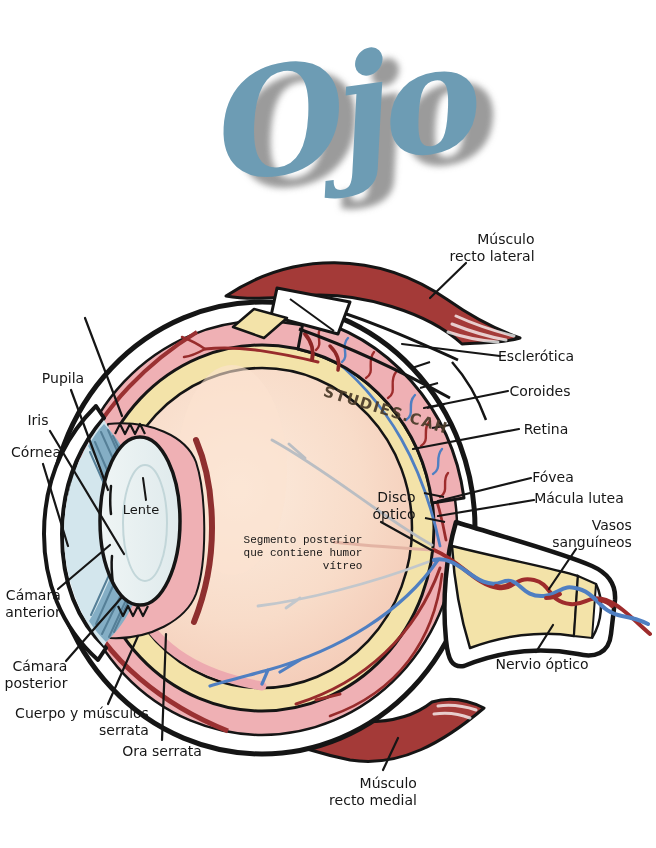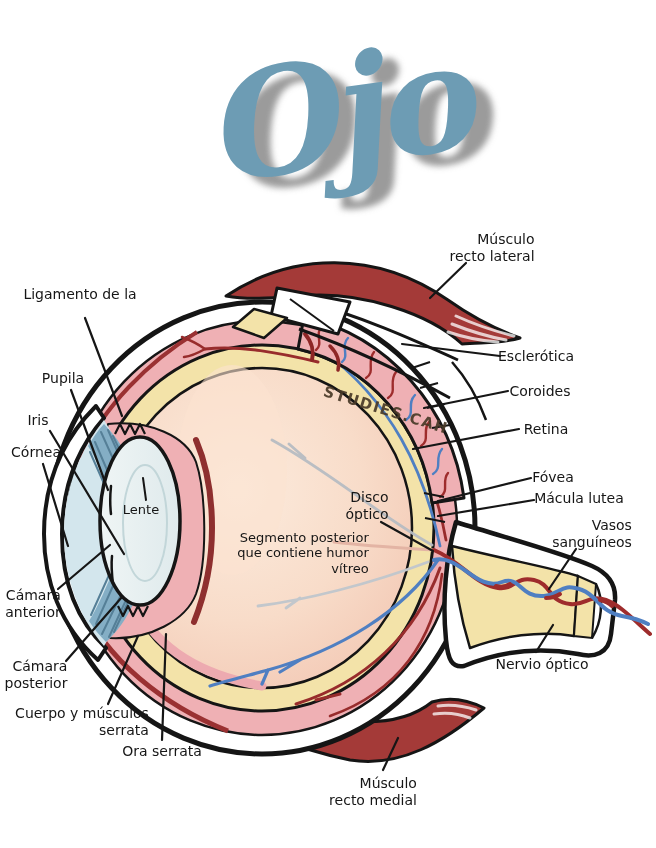--- a/index.html
+++ b/index.html
@@ -5,21 +5,21 @@
   html,body{margin:0;padding:0;background:#fff;}
   .stage{position:relative;width:656px;height:848px;background:#ffffff;overflow:hidden;
          font-family:"DejaVu Sans",sans-serif;}
   .stage svg{position:absolute;left:0;top:0;}
   .title{position:absolute;left:345px;top:112px;transform:translate(-50%,-50%) rotate(-8deg);
          font-family:"DejaVu Serif",serif;font-style:italic;font-weight:bold;
          font-size:148px;color:#6d9cb4;letter-spacing:-8px;
          text-shadow:15px 13px 6px rgba(130,130,130,.8);white-space:nowrap;}
   .lbl{position:absolute;transform:translate(-50%,-50%);text-align:right;
        color:#161616;font-size:14px;line-height:1.18;white-space:nowrap;}
-  .lbl.small{font-size:13px;}
+  .lbl.small{font-size:11px;font-family:Liberation Mono, monospace;}
   .lbl.tiny{font-size:13px;margin-top:44px;}
   .watermark{position:absolute;left:386px;top:410px;transform:translate(-50%,-50%) rotate(17deg);
        font-weight:bold;font-size:15px;letter-spacing:1.5px;color:#493a28;opacity:.92;white-space:nowrap;}
 </style>
 </head>
 <body>
 
 <div class="stage">
 
 <svg width="656" height="848" viewBox="0 0 656 848">
@@ -169,21 +169,20 @@
     <line x1="536" y1="652" x2="553" y2="625"></line>
     <line x1="383" y1="770" x2="398" y2="738"></line>
     <line x1="381" y1="522" x2="433" y2="551"></line>
   </g>
 </svg>
 
 <div class="title">Ojo</div>
 <div class="watermark">STUDIES.CAH</div>
 
 <div class="lbl" style="left:80px;top:294px">
-  <div>Ligamento de la</div>
 </div>
 <div class="lbl" style="left:63px;top:378px">Pupila</div>
 <div class="lbl" style="left:38px;top:420px">Iris</div>
 <div class="lbl" style="left:36px;top:452px">Córnea</div>
 <div class="lbl" style="left:33px;top:604px">
   <div>Cámara</div>
   <div>anterior</div>
 </div>
 <div class="lbl" style="left:36px;top:675px">
   <div>Cámara</div>
@@ -206,21 +205,21 @@
 <div class="lbl" style="left:579px;top:498px">Mácula lutea</div>
 <div class="lbl" style="left:592px;top:534px">
   <div>Vasos</div>
   <div>sanguíneos</div>
 </div>
 <div class="lbl" style="left:542px;top:664px">Nervio óptico</div>
 <div class="lbl" style="left:373px;top:792px">
   <div>Músculo</div>
   <div>recto medial</div>
 </div>
-<div class="lbl" style="left:367px;top:506px">
+<div class="lbl" style="left:394px;top:506px">
   <div>Disco</div>
   <div>óptico</div>
 </div>
 <div class="lbl small" style="left:303px;top:553px">
   <div>Segmento posterior</div>
   <div>que contiene humor</div>
   <div>vítreo</div>
 </div>
 
 </div>

